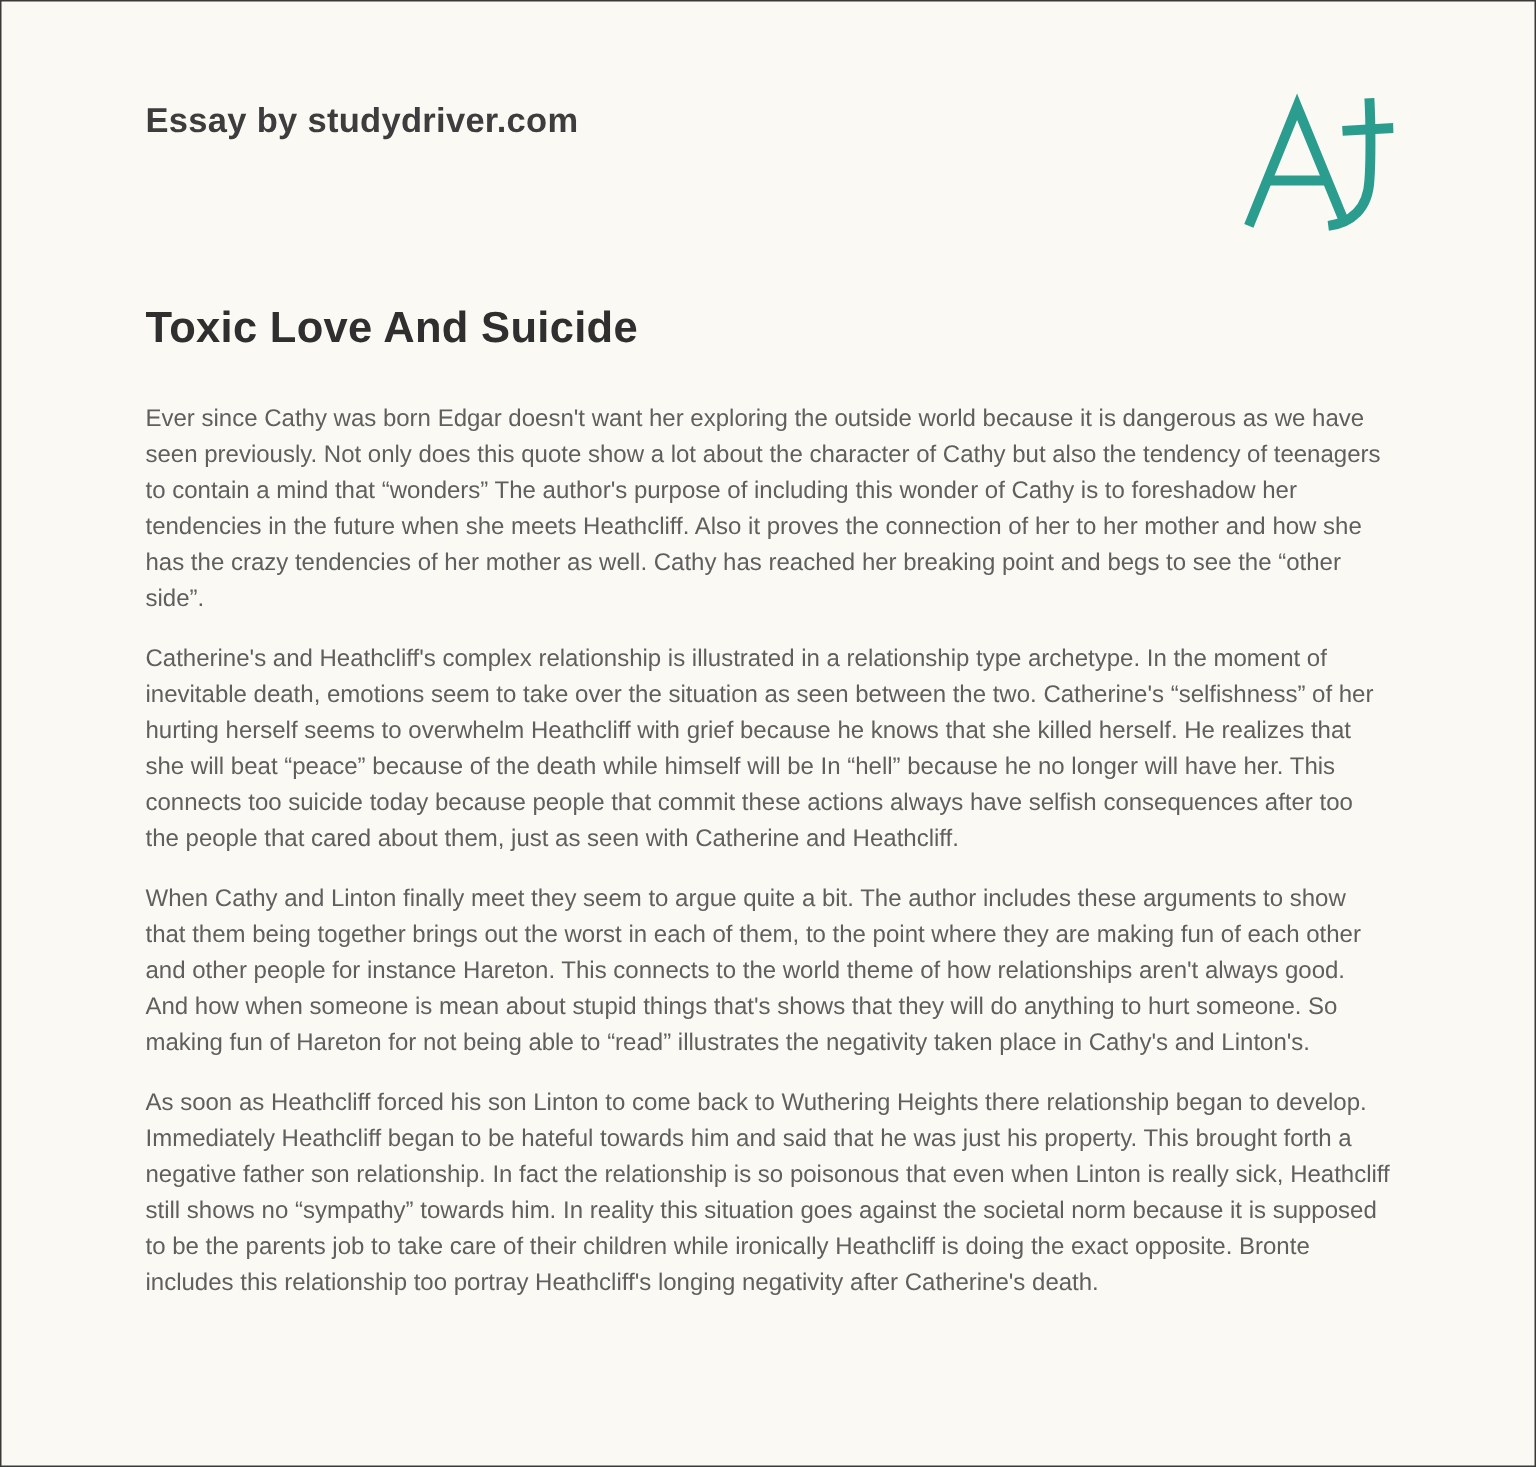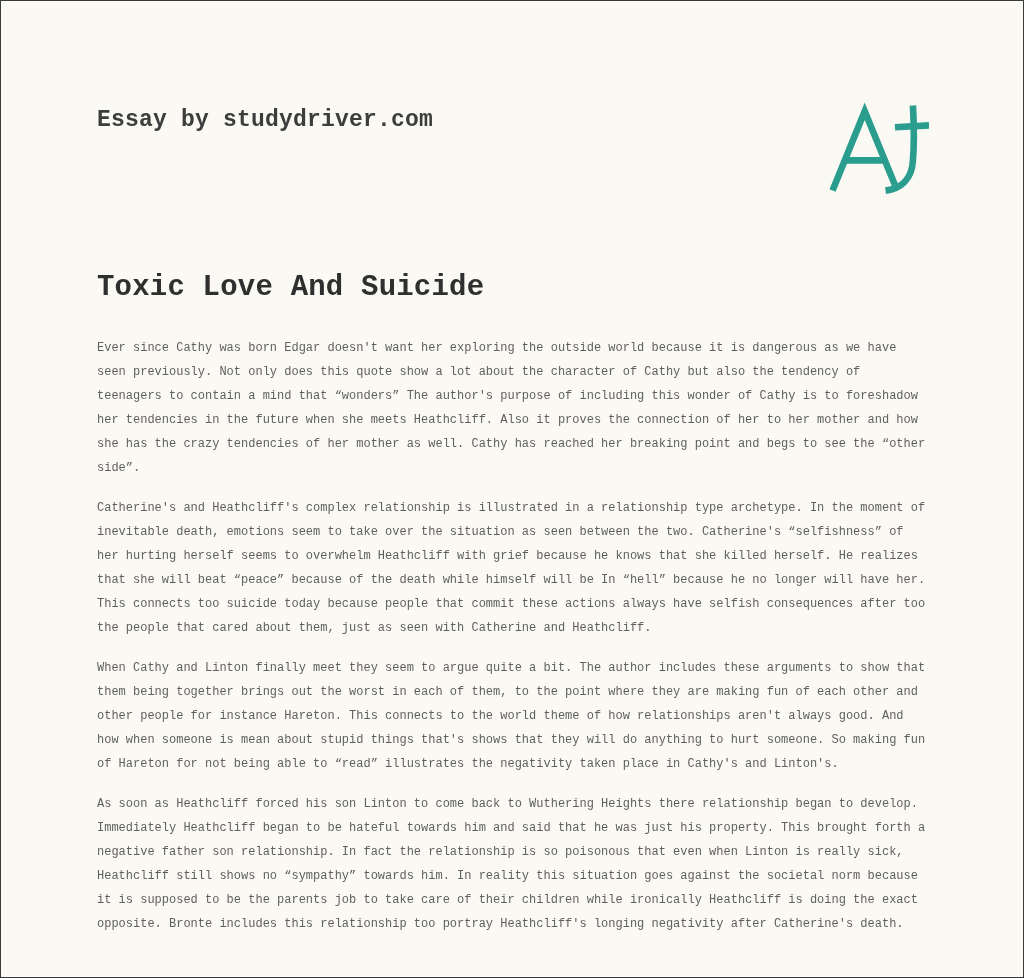--- a/index.html
+++ b/index.html
@@ -10,22 +10,21 @@
     width: 1024px;
     height: 978px;
     margin: 0 auto;
     background: #fbf9f3;
     border: 1px solid #3a3a3a;
     overflow: hidden;
     position: relative;
   }
 
   .content {
-    padding: 100px 96px 0 96px;
-    font-family: Liberation Mono, monospace;
+    padding: 60px 96px 0 96px;
   }
 
   .header-row {
     display: flex;
     justify-content: space-between;
     align-items: flex-start;
   }
 
   .site-heading {
     font-size: 23px;
@@ -48,33 +47,33 @@
   }
 
   .logo {
     width: 104px;
     height: 96px;
     flex-shrink: 0;
     margin-right: -2px;
   }
 
   .essay-title {
-    margin-top: 74px;
+    margin-top: 46px;
     font-size: 29px;
     font-weight: 600;
     color: #2f2f2f;
     letter-spacing: 0.2px;
   }
 
   .essay-body {
     margin-top: 32px;
   }
 
   .essay-body p {
-    font-size: 12px;
+    font-size: 16px;
     line-height: 24px;
     color: #5f5f5f;
     margin: 0 0 16px 0;
   }
 </style>
 </head>
 <body>
 
 <div class="page">
   <div class="content">

